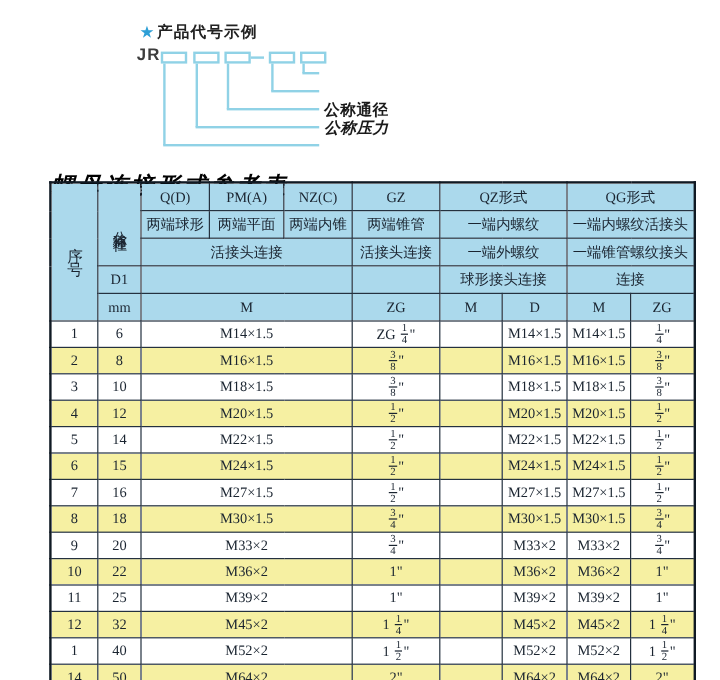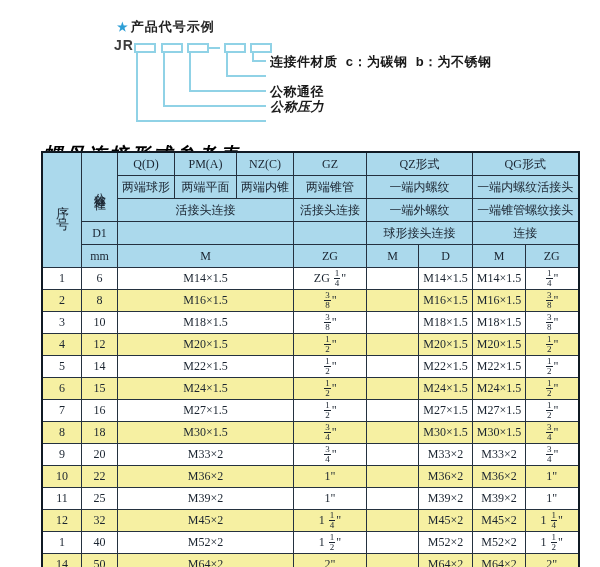--- a/index.html
+++ b/index.html
@@ -67,21 +67,20 @@
     <div class="lead-h" style="left:252px;top:60px;width:14px;"></div>
     <div class="lead-v" style="left:226px;top:53px;height:23px;"></div>
     <div class="lead-h" style="left:226px;top:75px;width:40px;"></div>
     <div class="lead-v" style="left:189px;top:53px;height:38px;"></div>
     <div class="lead-h" style="left:189px;top:90px;width:77px;"></div>
     <div class="lead-v" style="left:163px;top:53px;height:53px;"></div>
     <div class="lead-h" style="left:163px;top:105px;width:103px;"></div>
     <div class="lead-v" style="left:136px;top:53px;height:68px;"></div>
     <div class="lead-h" style="left:136px;top:120px;width:130px;"></div>
 
-    <div class="code-label" style="top:53px;">连接件材质  c：为碳钢  b：为不锈钢</div>
     <div class="code-label" style="top:83px;">公称通径</div>
     <div class="code-label" style="top:98px;font-style:italic;">公称压力</div>
   </div>
 
   <h2 class="table-title">螺母连接形式参考表</h2>
 
   <table class="ref">
     <colgroup>
       <col class="c-no">
         <col class="c-dn">

